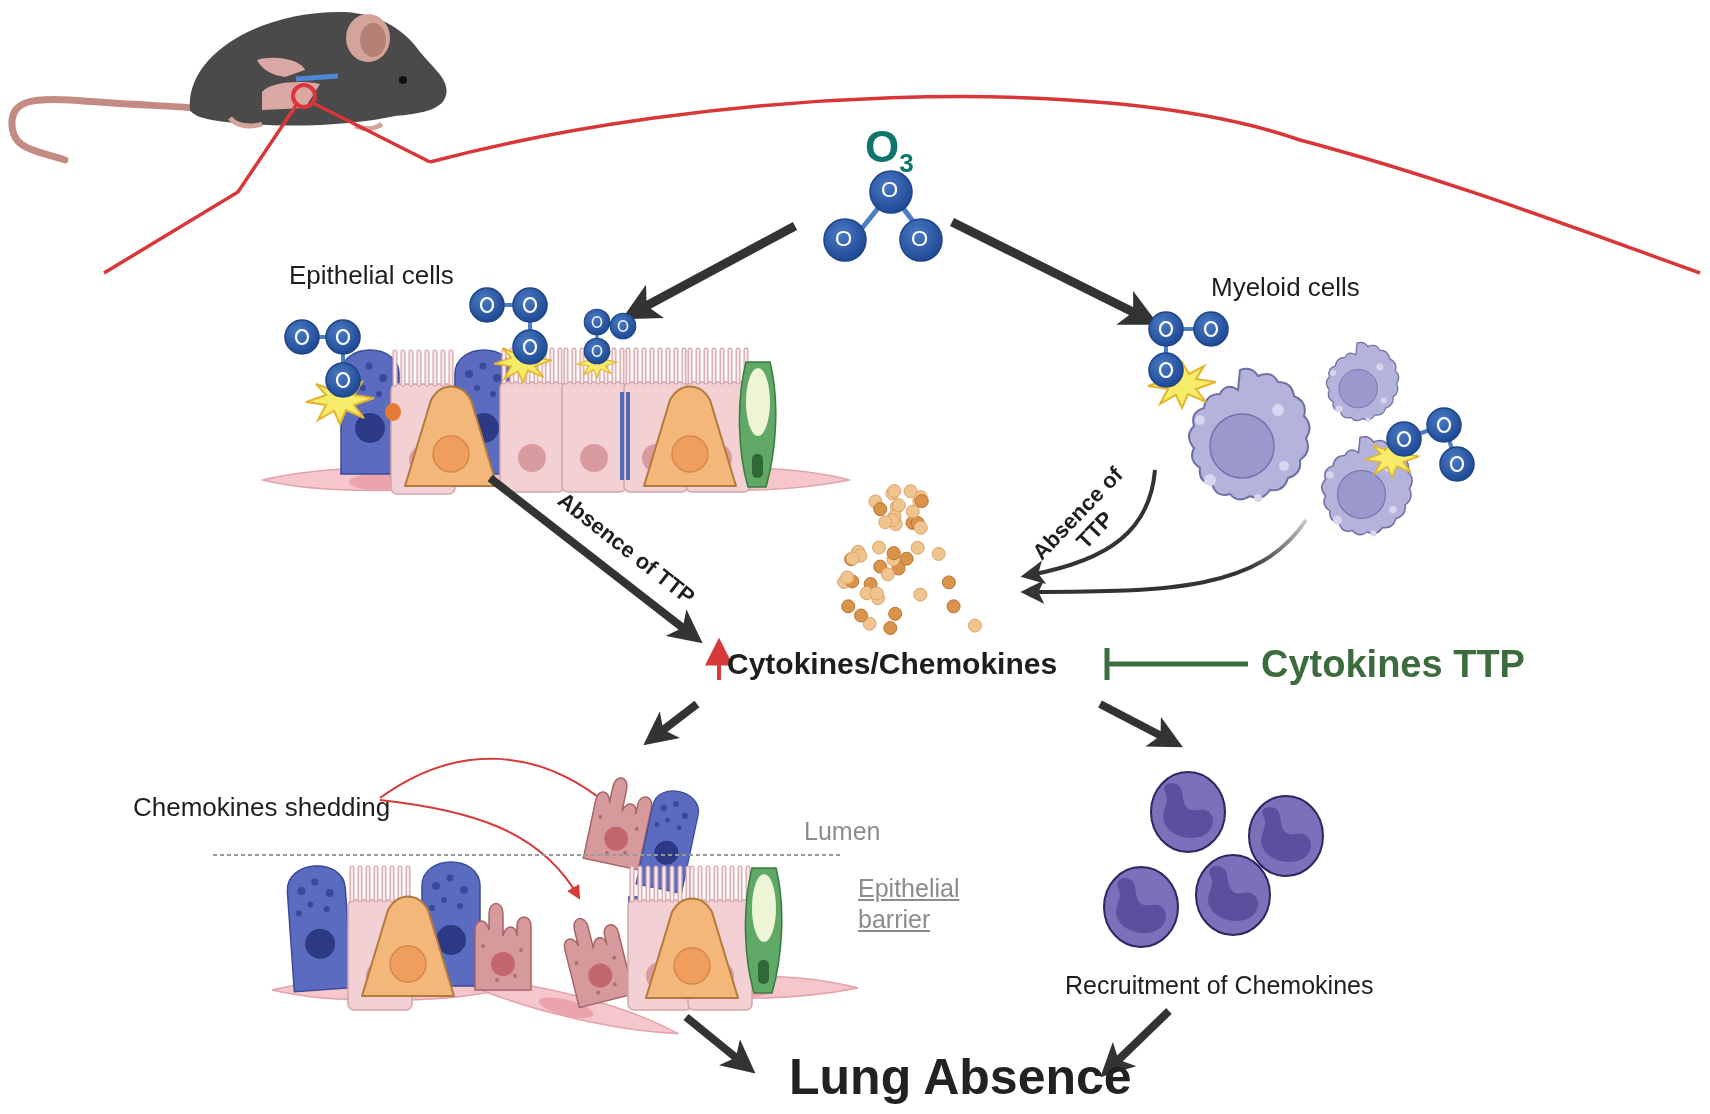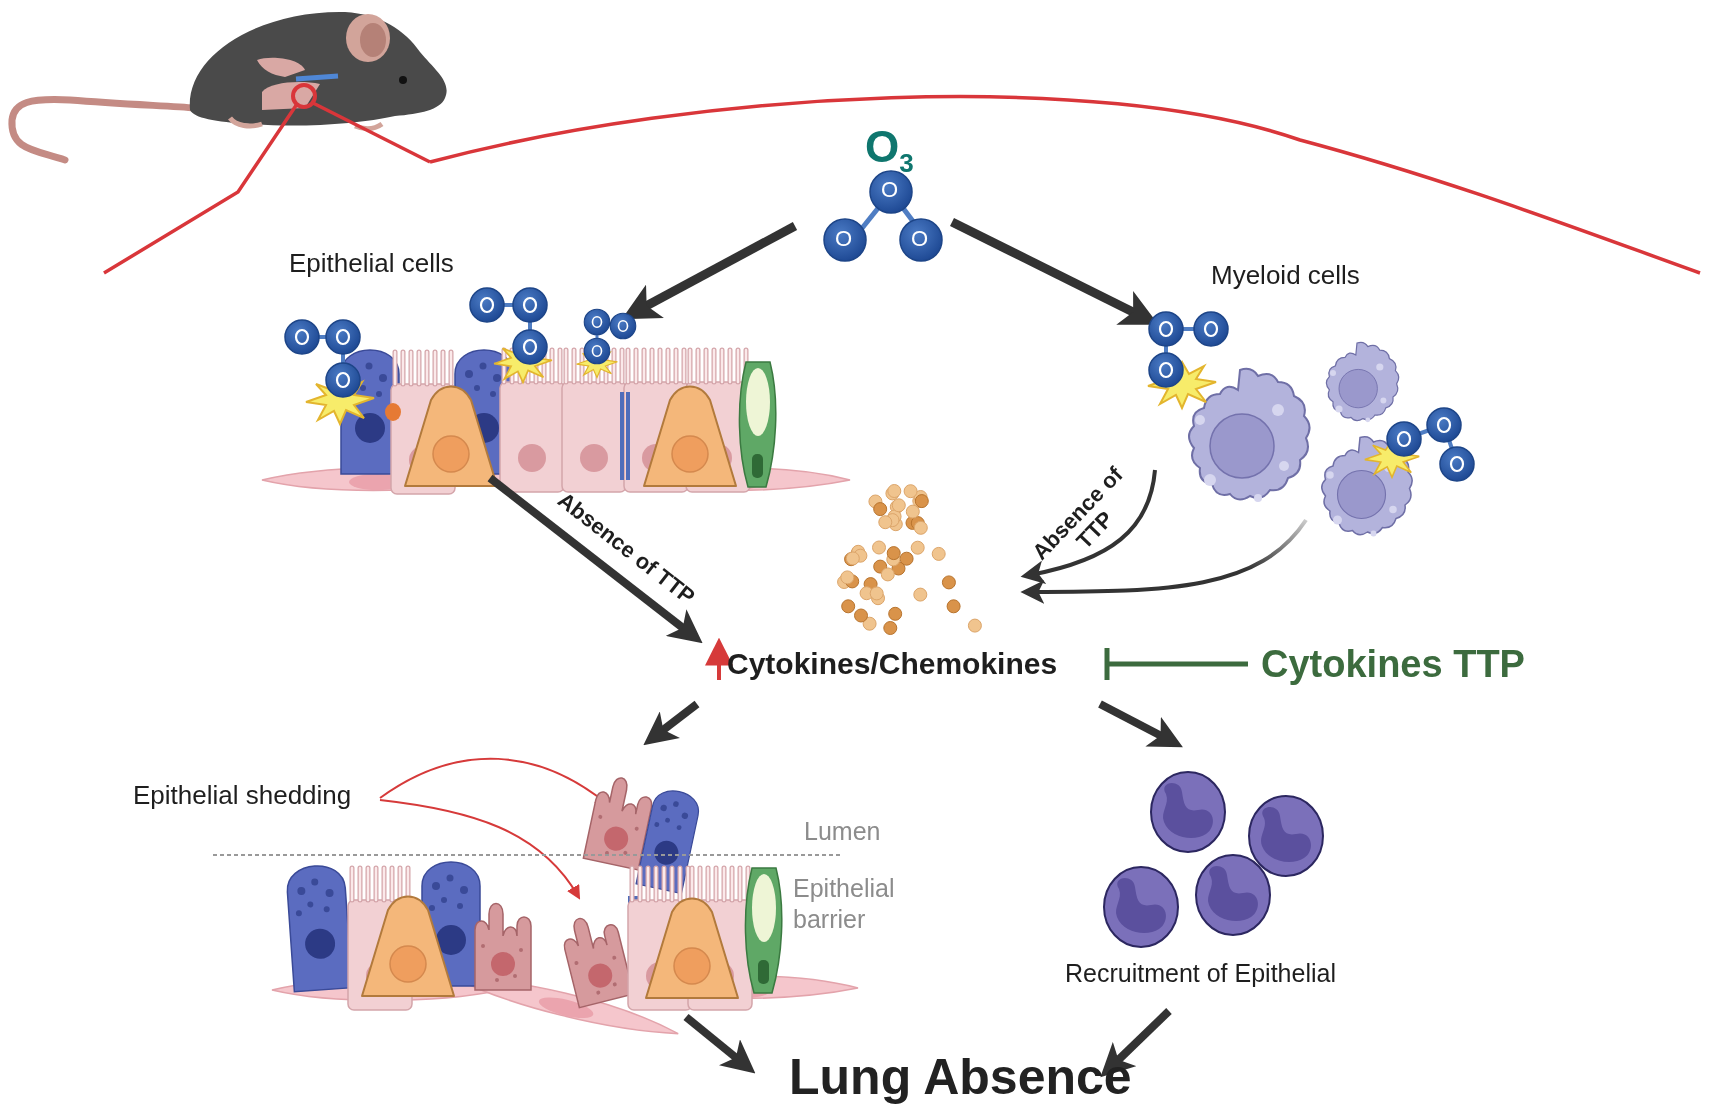--- a/index.html
+++ b/index.html
@@ -1,19 +1,19 @@
 <!DOCTYPE html>
 <html><head>
 <meta charset="utf-8">
 <style>
   html, body { margin:0; padding:0; background:#ffffff; }
   body { width:1710px; height:1114px; position:relative; overflow:hidden; font-family:"Liberation Sans", sans-serif; }
   #stage { position:absolute; left:0; top:0; width:1710px; height:1114px; }
   .lbl { position:absolute; white-space:nowrap; color:#1e1e1e; font-family:"Liberation Sans", sans-serif; }
-  .lbl-reg { font-size:26px; }
+  .lbl-reg { font-size:26px;margin-top:12px; }
   .lbl-grey { font-size:25px; color:#8c8c8c; line-height:31px; }
   .lbl-bold { font-weight:bold;text-align:right; }
   .rot { position:absolute; white-space:nowrap; font-weight:bold; font-size:22px; color:#1e1e1e; transform-origin:0 0; text-align:center; line-height:24px; }
 </style>
 </head>
 <body>
 
 <svg id="stage" width="1710" height="1114" viewBox="0 0 1710 1114" xmlns="http://www.w3.org/2000/svg">
   <defs>
     <marker id="ah" viewBox="0 0 10 10" refX="6" refY="5" markerWidth="4.2" markerHeight="4.2" orient="auto-start-reverse">
@@ -429,21 +429,21 @@
 
 <div class="rot" style="left:568px; top:488px; transform:rotate(38deg);">Absence of TTP</div>
 <div class="rot" style="left:1028px; top:548px; transform:rotate(-46deg);">
   <div>Absence of</div>
   <div>TTP</div>
 </div>
 
 <div class="lbl lbl-bold" style="left:727px; top:647px; font-size:30px; color:#1e1e1e;">Cytokines/Chemokines</div>
 <div class="lbl lbl-bold" style="left:1261px; top:643px; font-size:38px; color:#3c6b3e;">Cytokines TTP</div>
 
-<div class="lbl lbl-reg" style="left:133px; top:780px;">Epithelial shedding</div>
+<div class="lbl lbl-reg" style="left:133px; top:780px;">Chemokines shedding</div>
 <div class="lbl lbl-grey" style="left:804px; top:816px;">Lumen</div>
-<div class="lbl lbl-grey" style="left:793px; top:873px;">
+<div class="lbl lbl-grey" style="left:858px; top:873px;text-decoration:underline;">
   <div>Epithelial</div>
   <div>barrier</div>
 </div>
 
-<div class="lbl lbl-reg" style="left:1065px; top:959px; font-size:25px;">Recruitment of Epithelial</div>
+<div class="lbl lbl-reg" style="left:1065px; top:959px; font-size:25px;">Recruitment of Chemokines</div>
 <div class="lbl lbl-bold" style="left:789px; top:1048px; font-size:50px; color:#222;">Lung Absence</div>
 
 </body></html>

